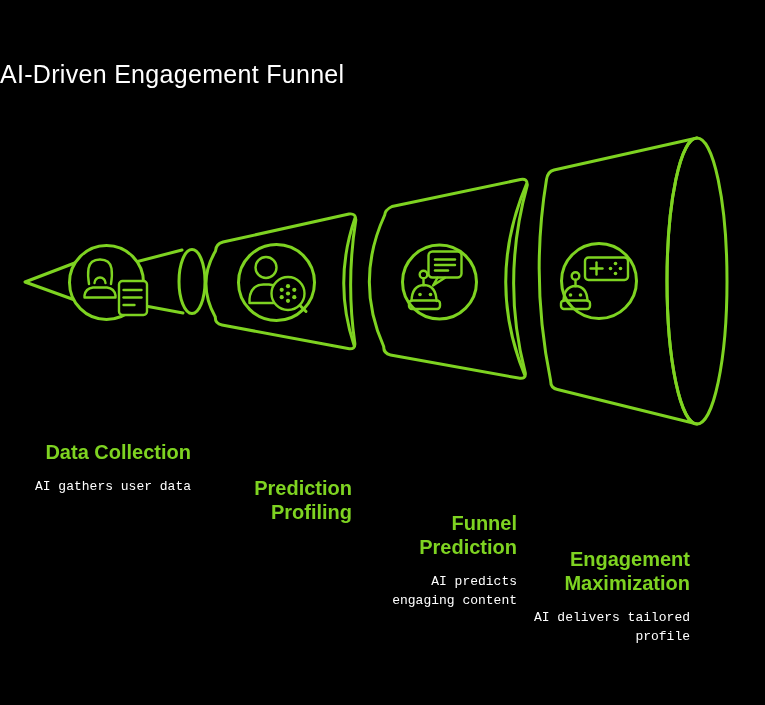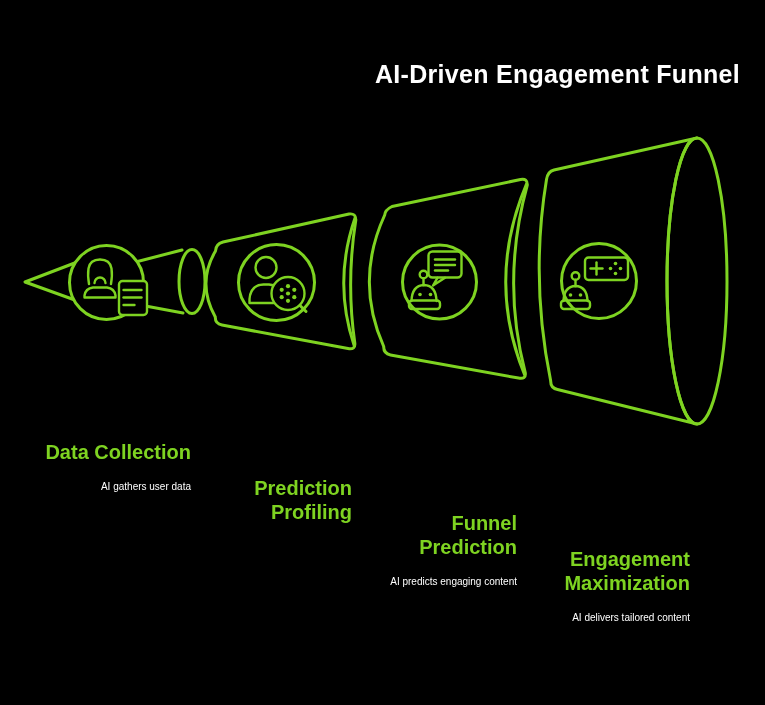--- a/index.html
+++ b/index.html
@@ -1,33 +1,33 @@
 <!DOCTYPE html>
 <html style="--bg: #000000; --accent: #7ED321; --text: #ffffff;"><head>
 <meta charset="utf-8">
 <style>
   :root { --bg:#000000; --accent:#7ED321; --text:#ffffff; }
   html,body { margin:0; padding:0; background:var(--bg); }
   body { width:765px; height:705px; overflow:hidden;
          font-family:"Liberation Sans","DejaVu Sans",sans-serif; }
   #stage { position:relative; width:765px; height:705px; background:var(--bg); }
-  .title { position:absolute; top:60px; left:0; width:740px; text-align:right;
-           color:var(--text); font-size:25px; font-weight:700; letter-spacing:.3px; }
+  .title { position:absolute; top:60px; left:0; width:740px; text-align:left;
+           color:var(--text); font-size:25px; font-weight:400; letter-spacing:.3px; }
   svg.funnel { position:absolute; left:0; top:0; }
   .ln  { fill:none; stroke:var(--accent); stroke-width:3;
          stroke-linecap:round; stroke-linejoin:round; }
   .bf  { fill:var(--bg); }
   .ic  { fill:none; stroke:var(--accent); stroke-width:2.4;
          stroke-linecap:round; stroke-linejoin:round; }
   .thick { stroke-width:3; }
   .dot { fill:var(--accent); stroke:none; }
   .stage-label { position:absolute; text-align:right; }
   .stage-name  { color:var(--accent); font-size:20px; line-height:24px;
                  font-weight:600; margin:0 0 13px 0; }
-  .stage-desc  { color:var(--text); font-size:10px; line-height:19px; }
+  .stage-desc  { color:var(--text); font-size:13px; line-height:19px;font-family:Liberation Mono, monospace; }
   #lb1 { left:21px;  top:440px; width:170px; }
   #lb2 { left:192px; top:476px; width:160px; }
   #lb3 { left:367px; top:511px; width:150px; }
   #lb4 { left:530px; top:547px; width:160px; }
 </style>
 </head>
 <body>
 
 <div id="stage">
 
@@ -140,16 +140,16 @@
   </div>
   <div class="stage-label" id="lb2">
     <div class="stage-name">Prediction Profiling</div>
   </div>
   <div class="stage-label" id="lb3">
     <div class="stage-name">Funnel Prediction</div>
     <div class="stage-desc">AI predicts engaging content</div>
   </div>
   <div class="stage-label" id="lb4">
     <div class="stage-name">Engagement Maximization</div>
-    <div class="stage-desc">AI delivers tailored content</div>
+    <div class="stage-desc">AI delivers tailored profile</div>
   </div>
 
 </div>
 
 </body></html>

